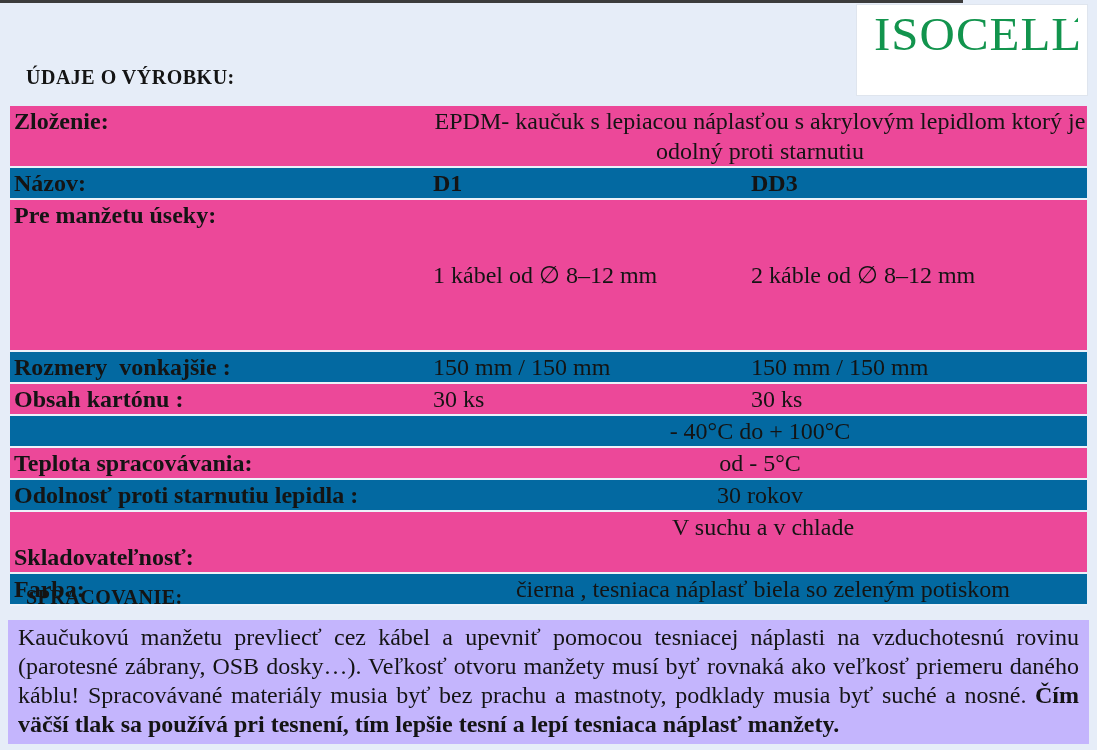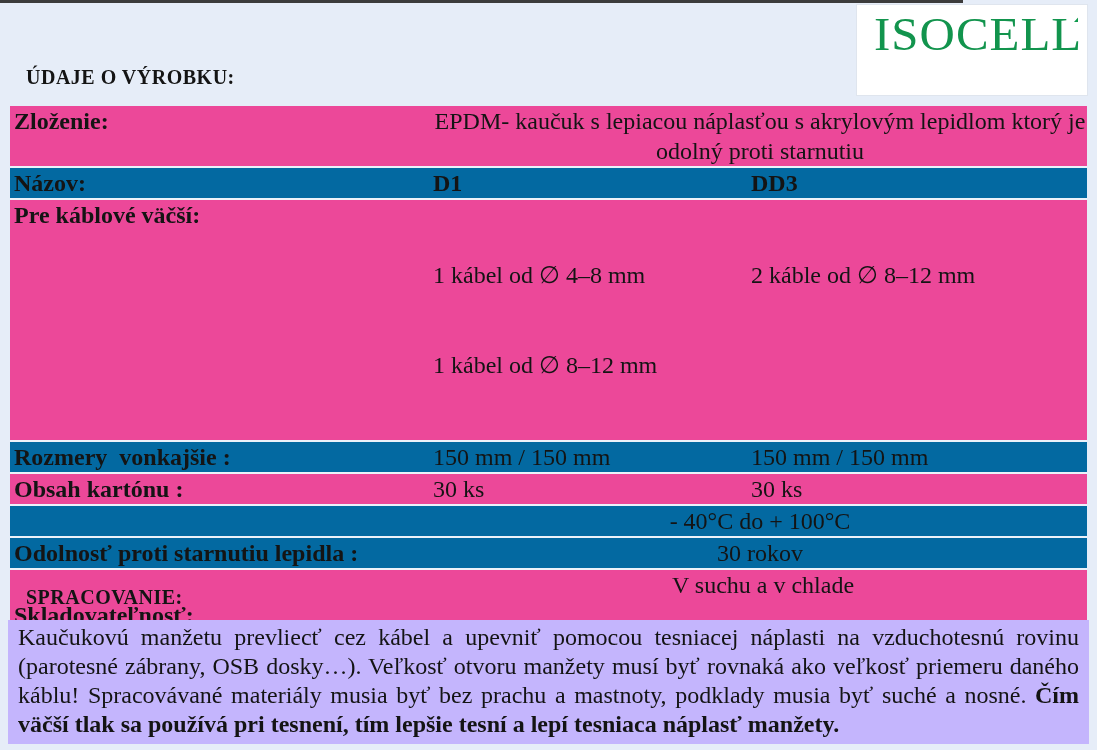--- a/index.html
+++ b/index.html
@@ -108,23 +108,22 @@
     <div class="cell value-wide">EPDM- kaučuk s lepiacou náplasťou s akrylovým lepidlom ktorý je odolný proti starnutiu</div>
   </div>
 
   <div class="row blue">
     <div class="cell label">Názov:</div>
     <div class="cell bold-val">D1</div>
     <div class="cell bold-val">DD3</div>
   </div>
 
   <div class="row green">
-    <div class="cell label">Pre káblové väčší:</div>
+    <div class="cell label">Pre manžetu úseky:</div>
     <div class="cell">
-      <div>1 kábel od ∅ 4–8 mm</div>
       <div>1 kábel od ∅ 8–12 mm</div>
     </div>
     <div class="cell">
       <div>2 káble od ∅ 8–12 mm</div>
     </div>
   </div>
 
   <div class="row blue">
     <div class="cell label">Rozmery  vonkajšie :</div>
     <div class="cell">150 mm / 150 mm</div>
@@ -134,20 +133,24 @@
   <div class="row green">
     <div class="cell label">Obsah kartónu :</div>
     <div class="cell">30 ks</div>
     <div class="cell">30 ks</div>
   </div>
 
   <div class="row blue">
     <div class="cell value-wide">- 40°C do + 100°C</div>
   </div>
 
+  <div class="row green">
+    <div class="cell label">Teplota spracovávania:</div>
+    <div class="cell value-wide">od - 5°C</div>
+  </div>
 
   <div class="row blue">
     <div class="cell label">Odolnosť proti starnutiu lepidla :</div>
     <div class="cell value-wide">30 rokov</div>
   </div>
 
   <div class="row green">
     <div class="cell value-wide"> V suchu a v chlade</div>
     <div class="cell label">Skladovateľnosť:</div>
   </div>

